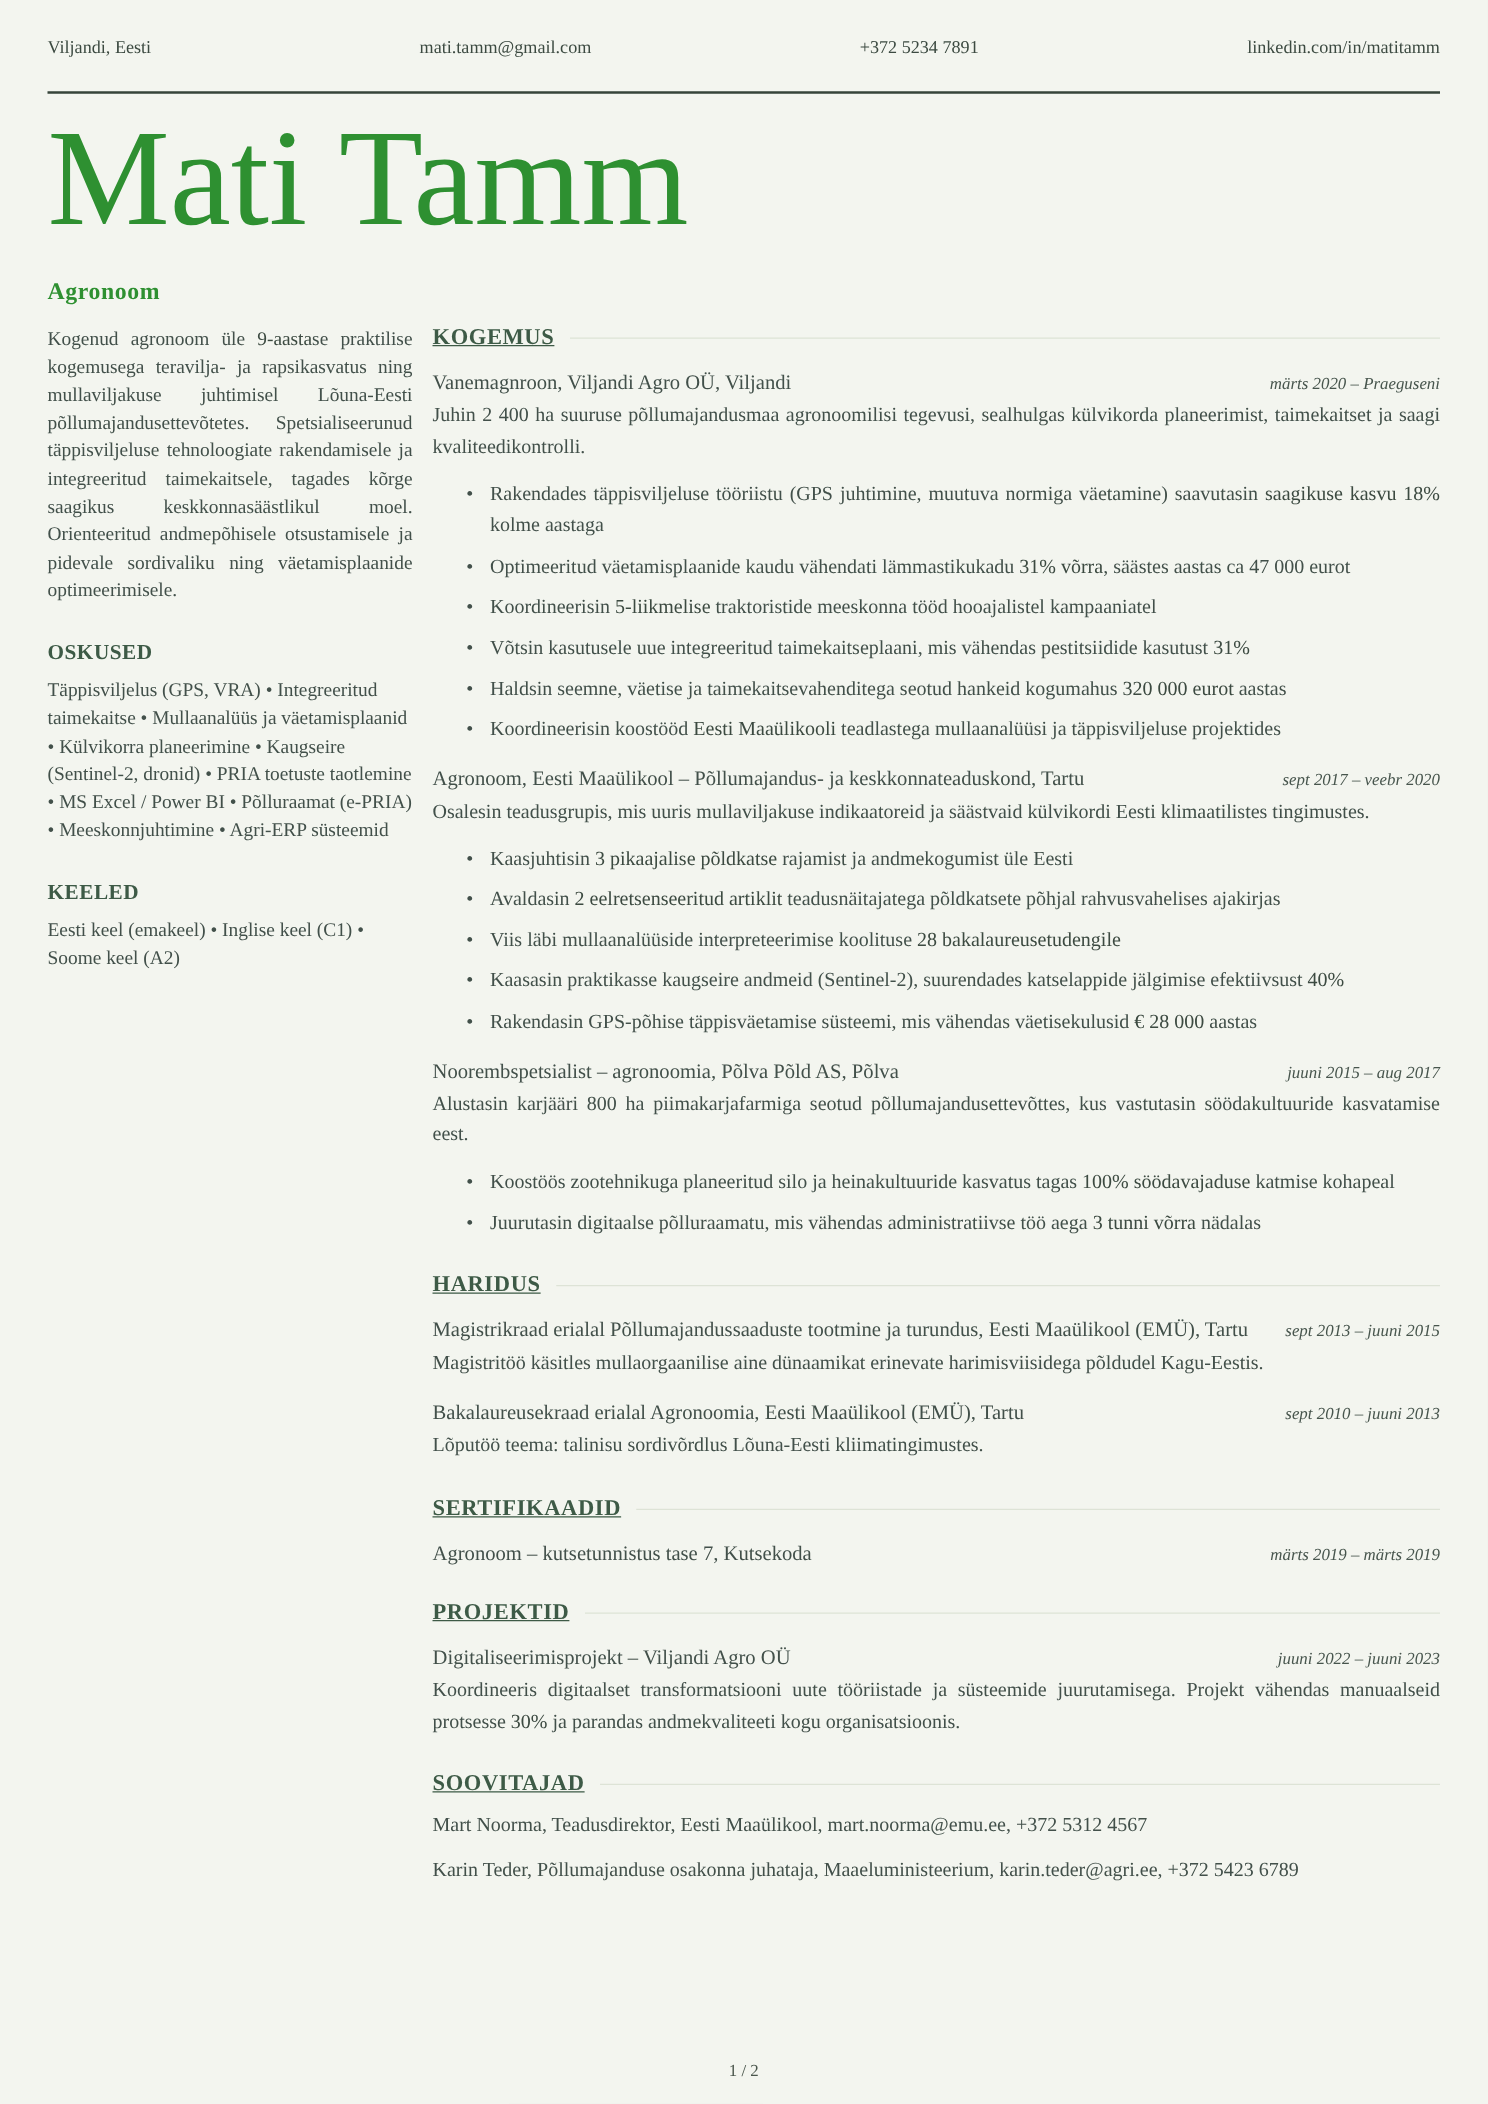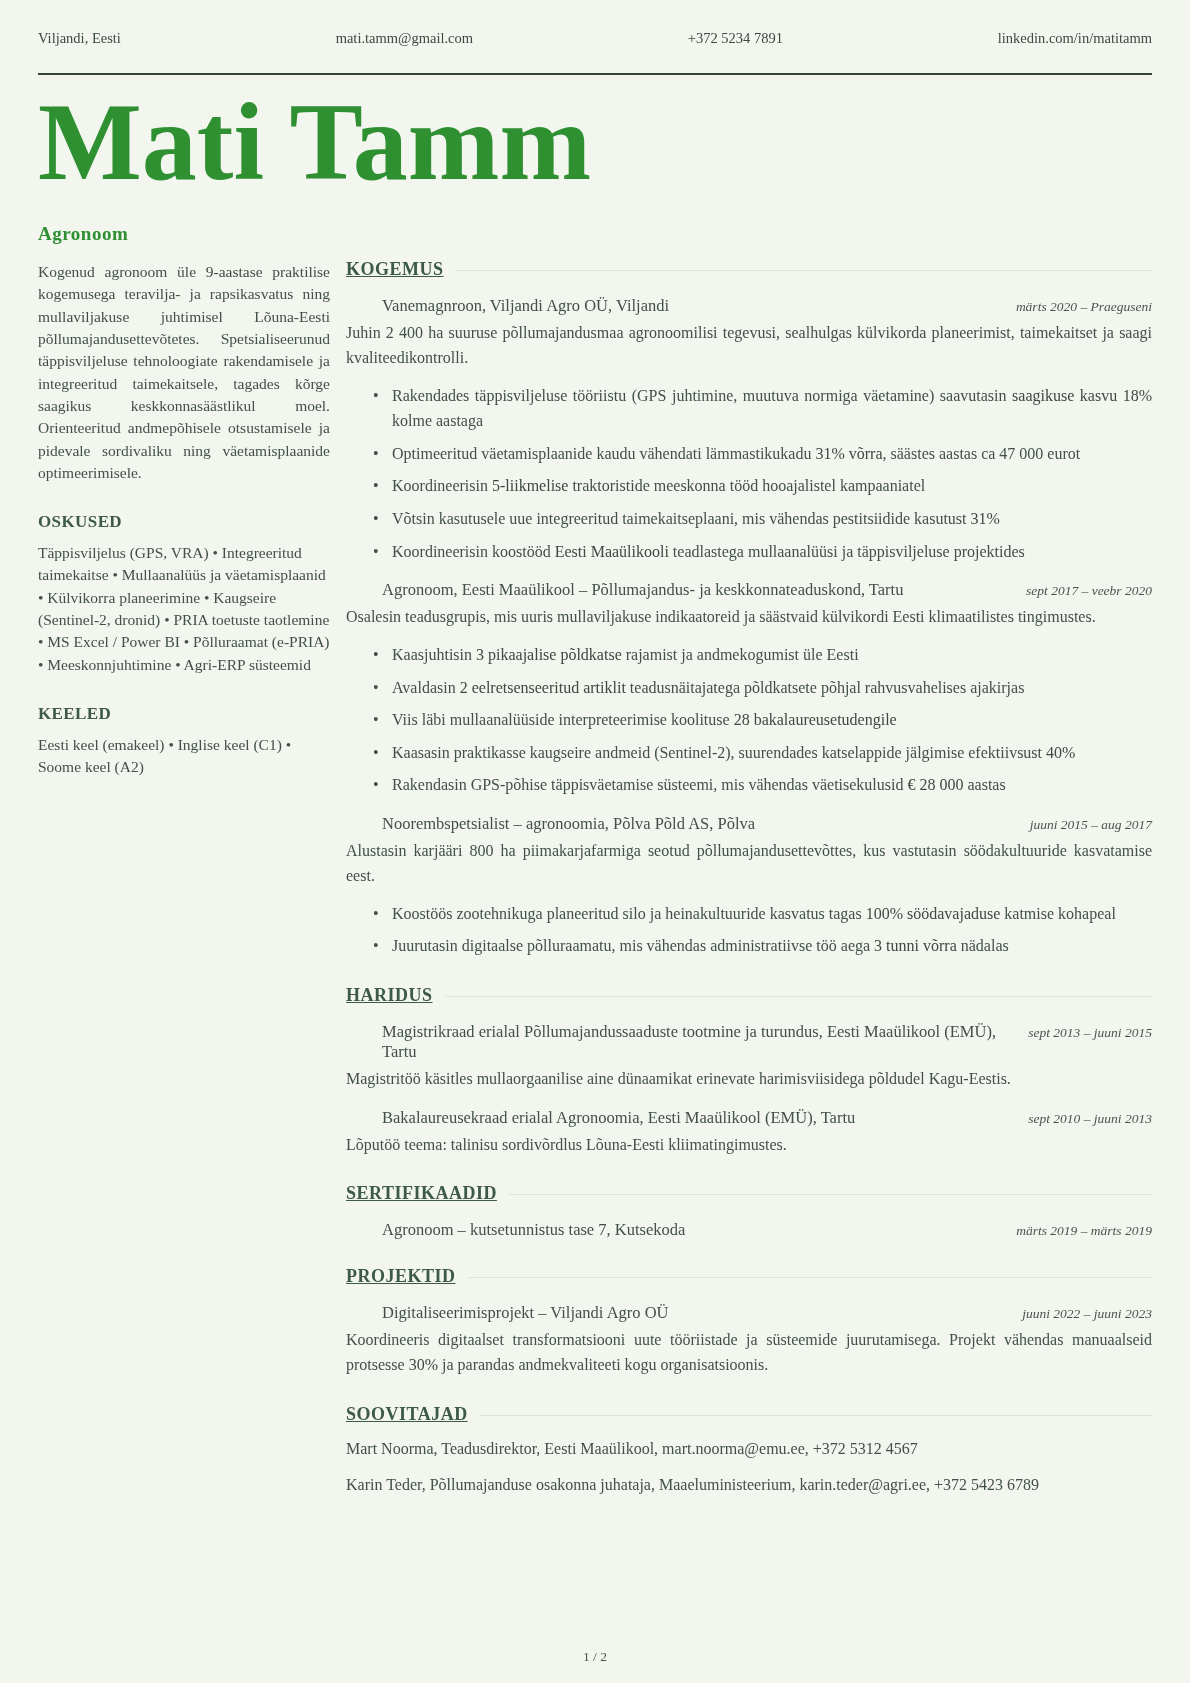--- a/index.html
+++ b/index.html
@@ -31,21 +31,21 @@
   .top-rule {
     border: none;
     border-top: 2px solid #36443a;
     margin: 26px 0 0 0;
   }
   
   h1.name {
     margin: 12px 0 0 0;
     font-size: 110px;
     line-height: 1.0;
-    font-weight: 700;
+    font-weight: 400;
     color: #2e9031;
     letter-spacing: 0;
   }
   
   .columns {
     display: flex;
     gap: 16px;
     margin-top: 26px;
     flex: 0 0 auto;
   }
@@ -94,21 +94,20 @@
   }
   .entry { margin-top: 16px; }
   .entry-head {
     display: flex;
     justify-content: space-between;
     align-items: baseline;
   }
   .entry-title {
     font-size: 16.5px;
     color: #42504a;
-    margin-left: 36px;
   }
   .entry-date {
     font-size: 13.5px;
     font-style: italic;
     color: #47554d;
     white-space: nowrap;
     flex: 0 0 auto;
   }
   .entry-desc {
     margin: 5px 0 0 0;
@@ -188,20 +187,21 @@
           <div class="entry-head">
             <span class="entry-title">Vanemagnroon, Viljandi Agro OÜ, Viljandi</span>
             <span class="entry-date">märts 2020 – Praeguseni</span>
           </div>
           <p class="entry-desc">Juhin 2 400 ha suuruse põllumajandusmaa agronoomilisi tegevusi, sealhulgas külvikorda planeerimist, taimekaitset ja saagi kvaliteedikontrolli.</p>
           <ul class="bullets">
             <li><span>Rakendades täppisviljeluse tööriistu (GPS juhtimine, muutuva normiga väetamine) saavutasin </span><strong>saagikuse kasvu 18%</strong><span> kolme aastaga</span></li>
             <li><span>Optimeeritud väetamisplaanide kaudu vähendati lämmastikukadu </span><strong>31% võrra</strong><span>, säästes aastas ca 47 000 eurot</span></li>
             <li><span>Koordineerisin </span><strong>5-liikmelise</strong><span> traktoristide meeskonna tööd hooajalistel kampaaniatel</span></li>
             <li><span>Võtsin kasutusele uue integreeritud taimekaitseplaani, mis vähendas pestitsiidide kasutust </span><strong>31%</strong></li>
+            <li><span>Haldsin seemne, väetise ja taimekaitsevahenditega seotud hankeid kogumahus </span><strong>320 000 eurot</strong><span> aastas</span></li>
             <li><span>Koordineerisin koostööd </span><strong>Eesti Maaülikooli</strong><span> teadlastega mullaanalüüsi ja täppisviljeluse projektides</span></li>
           </ul>
         </article>
 
         <article class="entry">
           <div class="entry-head">
             <span class="entry-title">Agronoom, Eesti Maaülikool – Põllumajandus- ja keskkonnateaduskond, Tartu</span>
             <span class="entry-date">sept 2017 – veebr 2020</span>
           </div>
           <p class="entry-desc">Osalesin teadusgrupis, mis uuris mullaviljakuse indikaatoreid ja säästvaid külvikordi Eesti klimaatilistes tingimustes.</p>

